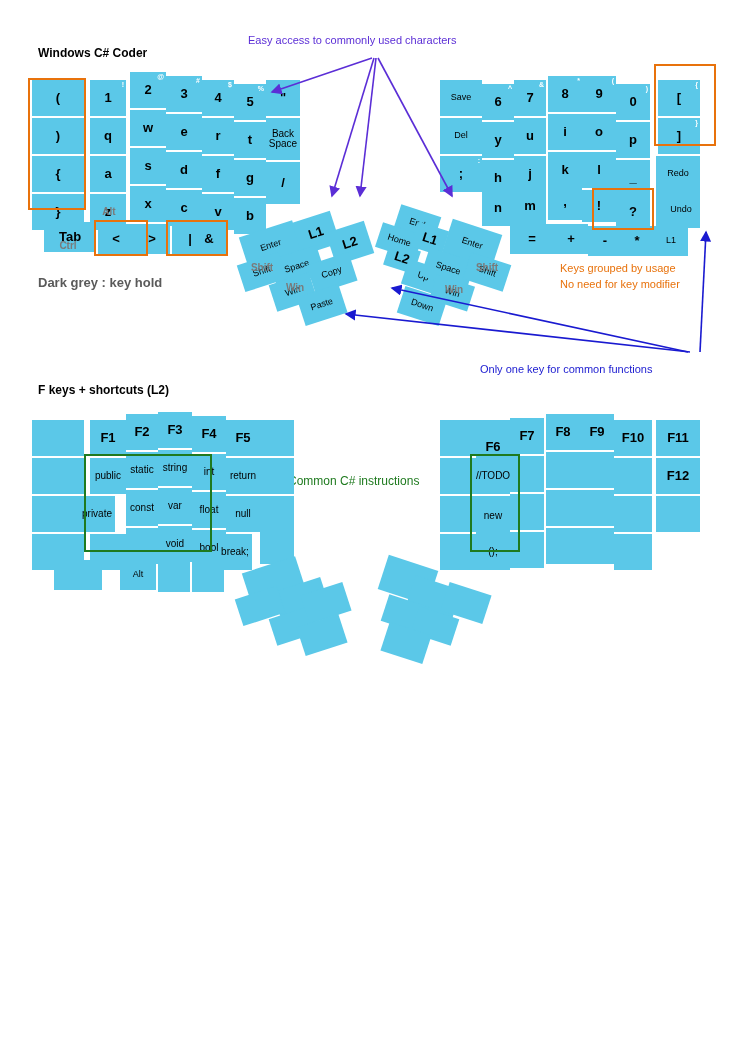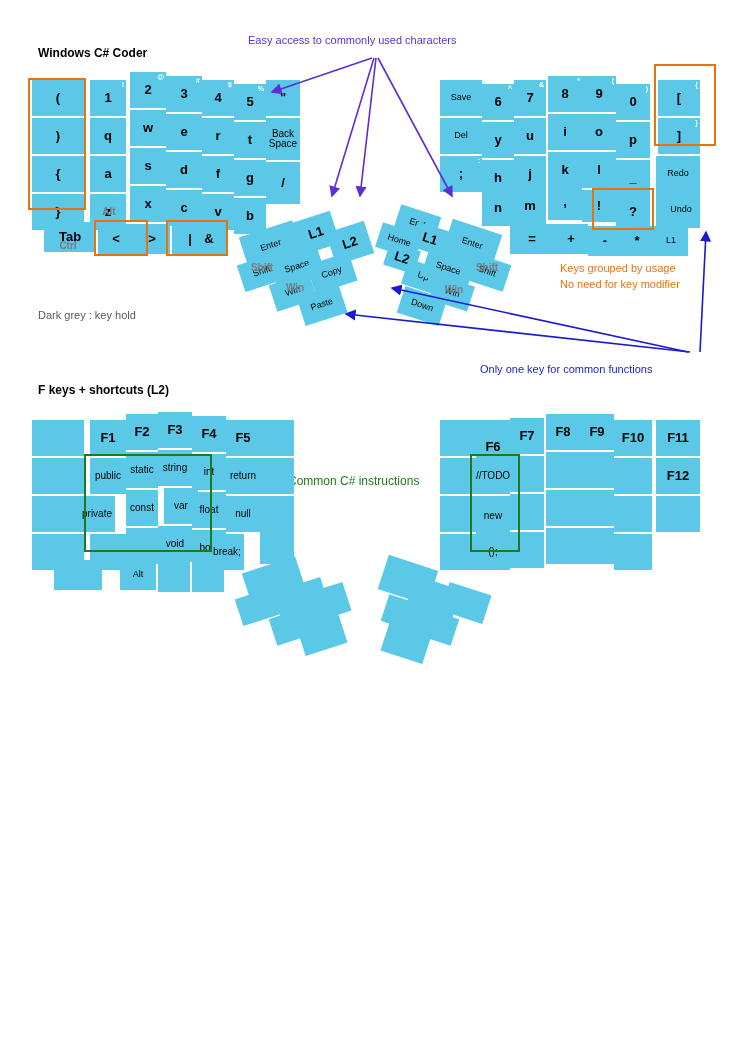--- a/index.html
+++ b/index.html
@@ -31,21 +31,21 @@
   .key .sub.tr{right:2px;top:1px;}
   .key.bold{font-weight:bold;font-size:13px;}
   .key.small{font-size:9px;}
   .key.tiny{font-size:10px;}
   .lbl{position:absolute;font-size:12px;}
   .title{position:absolute;font-weight:bold;font-size:12px;color:#000;}
   .note-purple{position:absolute;color:#5b2ed6;font-size:11px;}
   .note-orange{position:absolute;color:#E8720C;font-size:11px;padding-left:48px;}
   .note-blue{position:absolute;color:#1a1ad0;font-size:11px;}
   .note-green{position:absolute;color:#1f7a1f;font-size:12px;}
-  .note-grey{position:absolute;color:#5a5a5a;font-size:11px;font-weight:normal;margin-top:34px;}
+  .note-grey{position:absolute;color:#5a5a5a;font-size:13px;font-weight:bold;}
   .box-orange{position:absolute;border:2px solid #E8720C;box-sizing:border-box;}
   .box-green{position:absolute;border:2px solid #1f7a1f;box-sizing:border-box;}
   svg.arrows{position:absolute;left:0;top:0;width:736px;height:1041px;pointer-events:none;}
 </style>
 </head>
 <body>
 
 <div class="layer">
 
   <div class="title" style="left:38px;top:46px;">Windows C# Coder</div>
@@ -394,40 +394,40 @@
         <span>return</span>
       </div>
       <div class="key" style="left: 260px; top: 458px; width: 34px; height: 36px;"></div>
       <div class="key" style="left: 32px; top: 496px; width: 52px; height: 36px;"></div>
       <div class="key tiny" style="left: 79px; top: 496px; width: 36px; height: 36px;">
         <span>private</span>
       </div>
       <div class="key tiny" style="left: 126px; top: 490px; width: 32px; height: 36px;">
         <span>const</span>
       </div>
-      <div class="key tiny" style="left: 164px; top: 488px; width: 34px; height: 36px;">
+      <div class="key tiny" style="left: 158px; top: 488px; width: 34px; height: 36px;">
         <span>var</span>
       </div>
       <div class="key tiny" style="left: 192px; top: 492px; width: 34px; height: 36px;">
         <span>float</span>
       </div>
       <div class="key tiny" style="left: 226px; top: 496px; width: 34px; height: 36px;">
         <span>null</span>
       </div>
       <div class="key" style="left: 260px; top: 496px; width: 34px; height: 36px;"></div>
       <div class="key" style="left: 32px; top: 534px; width: 52px; height: 36px;"></div>
       <div class="key" style="left: 90px; top: 534px; width: 36px; height: 36px;"></div>
       <div class="key" style="left: 126px; top: 528px; width: 32px; height: 36px;"></div>
       <div class="key tiny" style="left: 158px; top: 526px; width: 34px; height: 36px;">
         <span>void</span>
       </div>
       <div class="key tiny" style="left: 192px; top: 530px; width: 34px; height: 36px;">
         <span>bool</span>
       </div>
-      <div class="key tiny" style="left: 210px; top: 534px; width: 34px; height: 36px;">
+      <div class="key tiny" style="left: 218px; top: 534px; width: 34px; height: 36px;">
         <span>break;</span>
       </div>
       <div class="key" style="left: 260px; top: 528px; width: 34px; height: 36px;"></div>
       <div class="key" style="left: 54px; top: 560px; width: 48px; height: 30px;"></div>
       <div class="key small" style="left: 120px; top: 560px; width: 36px; height: 30px;">
         <span>Alt</span>
       </div>
       <div class="key" style="left: 158px; top: 562px; width: 32px; height: 30px;"></div>
       <div class="key" style="left: 192px; top: 562px; width: 32px; height: 30px;"></div>
       <div class="key" style="left: 440px; top: 420px; width: 36px; height: 36px;"></div>

